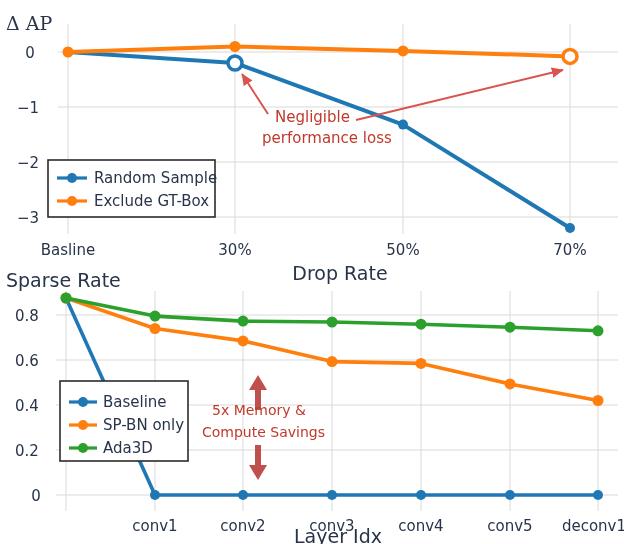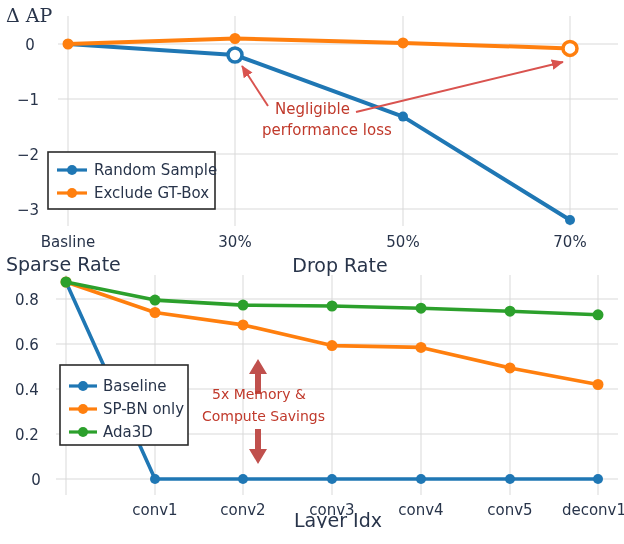--- a/index.html
+++ b/index.html
@@ -16,22 +16,22 @@
   .figure {
     position: relative;
     width: 624px;
     height: 544px;
   }
   .panel {
     position: absolute;
     left: 0;
     width: 624px;
   }
-  #panel-top { top: 4px; height: 272px; }
-  #panel-bottom { top: 249px; height: 279px; }
+  #panel-top { top: 12px; height: 272px; }
+  #panel-bottom { top: 265px; height: 279px; }
   svg { display: block; }
   .tick-label {
     font-family: "DejaVu Sans", sans-serif;
     font-size: 15px;
     fill: #28344a;
   }
   .axis-title {
     font-family: "DejaVu Sans", sans-serif;
     font-size: 19px;
     fill: #28344a;

